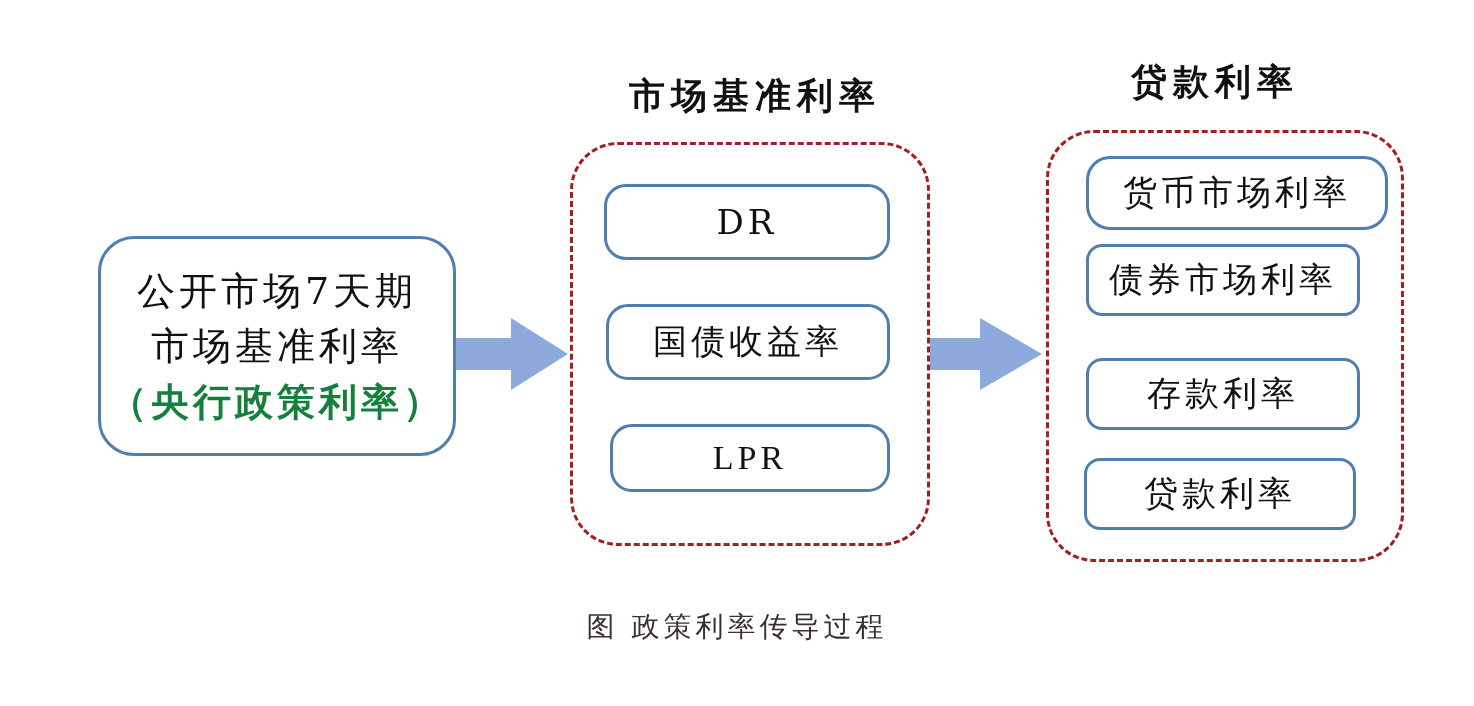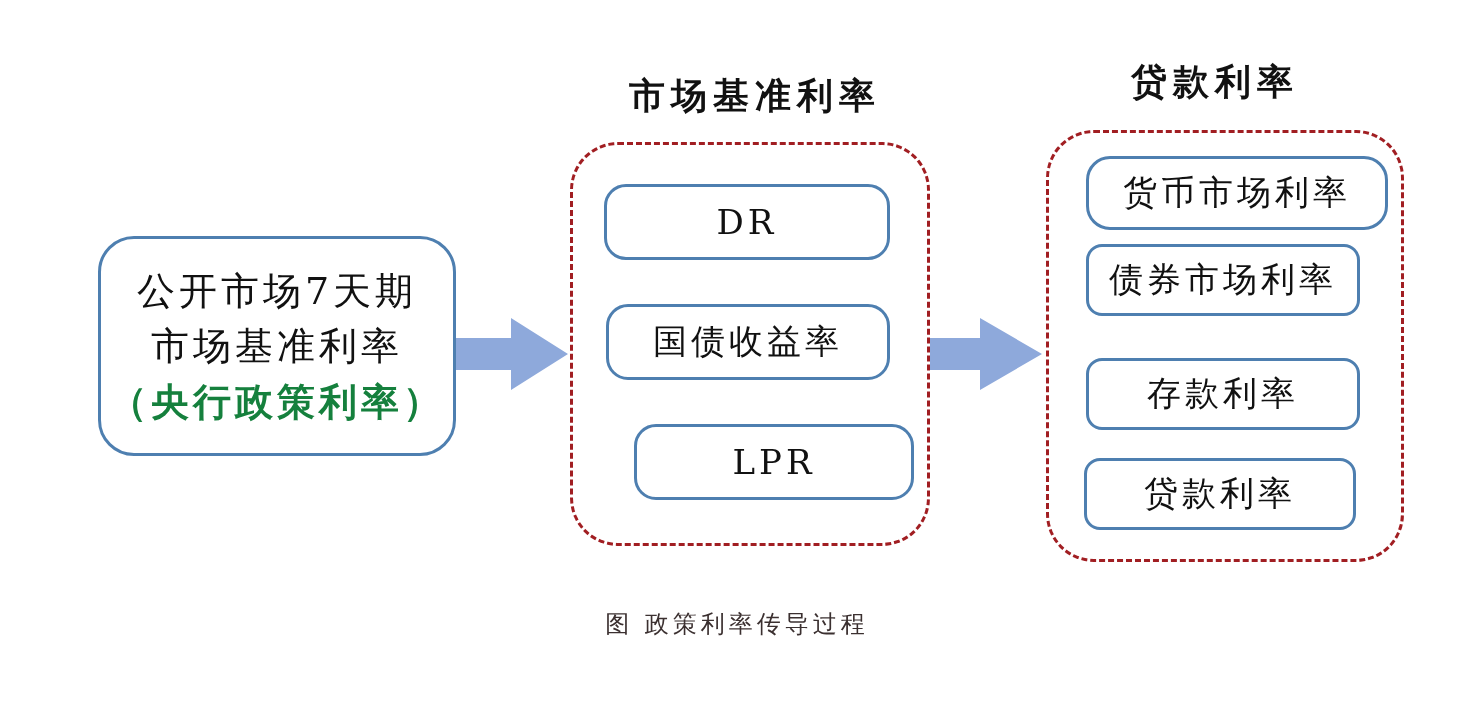--- a/index.html
+++ b/index.html
@@ -12,21 +12,21 @@
             border-radius:48px; }
   .group-title { position:absolute; font-size:36px; font-weight:bold; letter-spacing:6px;
                  text-align:center; }
   .item-text { font-size:34px; letter-spacing:4px; }
   .src { position:absolute; left:98px; top:236px; width:358px; height:220px;
          border-radius:36px; flex-direction:column; line-height:55px; }
   .src span { font-size:38px; letter-spacing:4px; display:block; }
   .src .policy { color:#15803d; font-weight:bold; }
   .arrow { position:absolute; }
   .caption { position:absolute; left:0; top:608px; width:1474px; text-align:center;
-             font-family:"DejaVu Sans", "Liberation Sans", sans-serif; font-size:24px;
+             font-family:"DejaVu Sans", "Liberation Sans", sans-serif; font-size:28px;
              color:#3b3030; letter-spacing:4px; }
 </style>
 </head>
 <body>
 
 <div class="box src">
   <span>公开市场7天期</span>
   <span>市场基准利率</span>
   <span class="policy">（央行政策利率）</span>
 </div>
@@ -36,21 +36,21 @@
 </svg>
 
 <div class="group-title" style="left:590px;top:72px;width:330px;">市场基准利率</div>
 <div class="dashed" style="left:570px;top:142px;width:360px;height:404px;"></div>
 <div class="box" style="left:604px;top:184px;width:286px;height:76px;">
   <span class="item-text">DR</span>
 </div>
 <div class="box" style="left:606px;top:304px;width:284px;height:76px;">
   <span class="item-text">国债收益率</span>
 </div>
-<div class="box" style="left:634px;top:424px;width:280px;height:76px;">
+<div class="box" style="left:610px;top:424px;width:280px;height:68px;font-family:Liberation Serif, serif;">
   <span class="item-text">LPR</span>
 </div>
 
 <svg class="arrow" style="left:930px;top:318px;" width="114" height="72" viewBox="0 0 114 72">
   <polygon points="0,20 50,20 50,0 112,36 50,72 50,52 0,52" fill="#8ea9db"></polygon>
 </svg>
 
 <div class="group-title" style="left:1100px;top:58px;width:230px;">贷款利率</div>
 <div class="dashed" style="left:1046px;top:130px;width:358px;height:432px;"></div>
 <div class="box" style="left:1086px;top:156px;width:302px;height:74px;border-radius:24px;">

